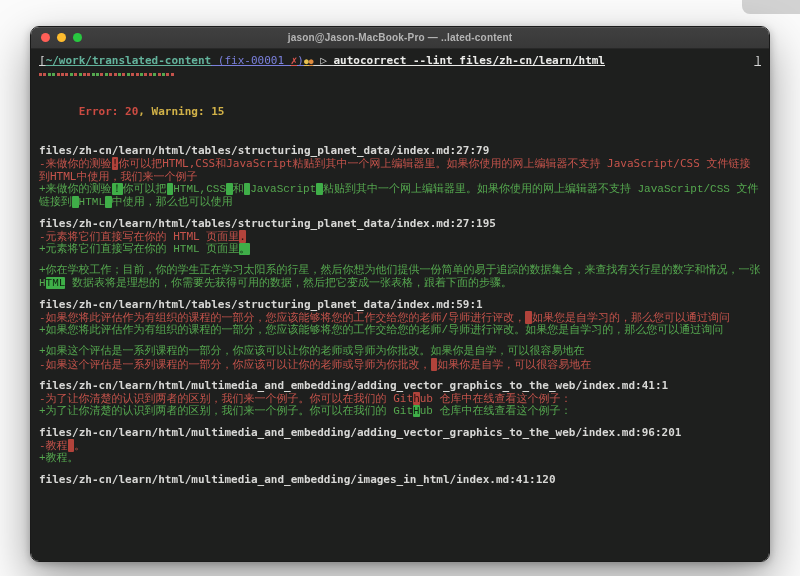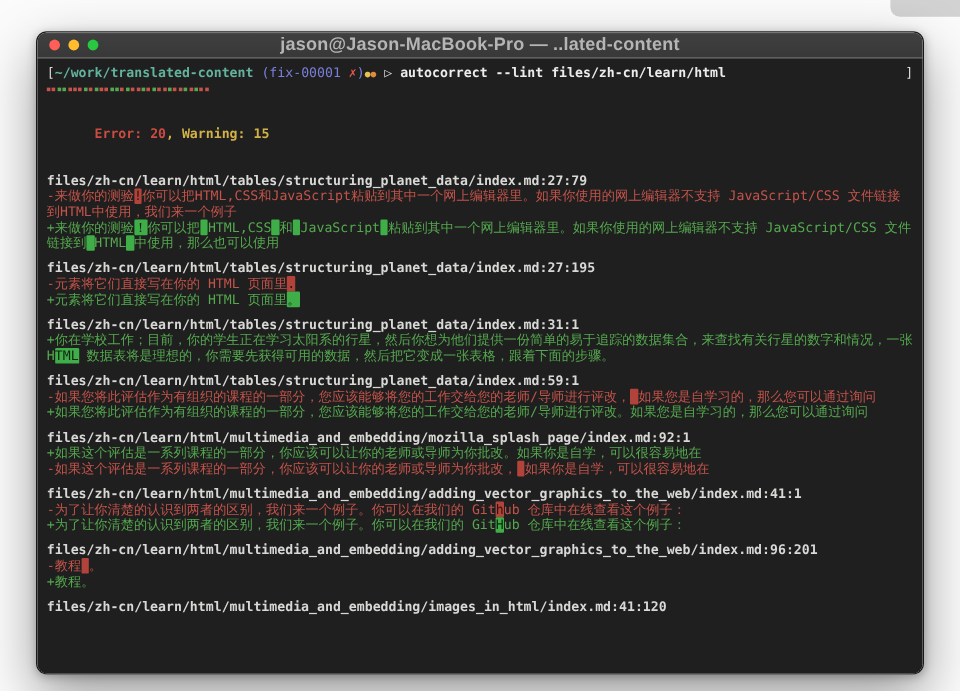--- a/index.html
+++ b/index.html
@@ -12,47 +12,47 @@
     box-shadow: 0 18px 45px rgba(0,0,0,0.38), 0 2px 8px rgba(0,0,0,0.25);
     border: 1px solid #1a1a1a; }
   .titlebar { height: 22px; background: linear-gradient(#404040, #383838);
     border-bottom: 1px solid #282828; position: relative;
     display: flex; align-items: center; justify-content: center;
     box-shadow: inset 0 1px 0 rgba(255,255,255,0.09); }
   .lights { position: absolute; left: 10px; top: 0; height: 100%;
     display: flex; align-items: center; gap: 7px; }
   .light { width: 9px; height: 9px; border-radius: 50%; }
   .light.r { background: #ff5f57; } .light.y { background: #febc2e; } .light.g { background: #28c840; }
-  .title { font-family: "Liberation Sans", sans-serif; font-size: 15px; font-weight: 600;
+  .title { font-family: "Liberation Sans", sans-serif; font-size: 10px; font-weight: 600;
     color: var(--title_text); letter-spacing: 0.2px; }
   .term { background: var(--term_bg); height: calc(100% - 22px);
     padding: 5px 8px 0 8px; font-size: 11px; line-height: 13px; color: #d8d8d6;
     overflow: hidden; }
   .line { white-space: pre-wrap; word-break: break-all; }
   .prompt-line { display: flex; justify-content: space-between; }
-  .prompt-line span { white-space: pre; }
+  .prompt-line span { white-space: pre; text-decoration: underline; }
   .p-wht { color: #d9d9d9; }
   .p-cwd { color: var(--prompt_teal); font-weight: bold; }
   .p-branch { color: var(--prompt_blue); }
   .p-dirty { color: var(--dirty_red); }
   .p-dot-y { color: var(--dot_yellow); font-size: 8px; }
   .p-dot-o { color: var(--dot_orange); font-size: 8px; }
   .p-cmd { color: #ececea; font-weight: bold; }
   .dots-line { height: 13px; display: flex; align-items: center; }
   .dot { display: inline-block; width: 3px; height: 3px; margin-right: 1.4px; }
   .dot-r { background: var(--diff_red); } .dot-g { background: var(--diff_green); }
   .summary-line { margin-top: 11px; font-weight: bold; }
   .err { color: var(--error_red); }
   .warn { color: var(--warn_yellow); }
   .blocks { margin-top: 12px; }
   .block { margin-top: 8px; }
   .block:first-child { margin-top: 13px; }
   .file { color: var(--header_white); font-weight: bold; }
   .del { color: var(--diff_red); }
-  .add { color: var(--diff_green); }
+  .add { color: var(--diff_green); font-family: Liberation Mono, monospace; }
   .hl-del { background: var(--hl_red_bg); color: #2a1412; border-radius: 1px; }
   .hl-add { background: var(--hl_green_bg); color: #0f2410; border-radius: 1px; }
 </style>
 </head>
 <body>
 
 <div class="bg-frag"></div>
 
 <div class="window">
   <div class="titlebar">
@@ -113,30 +113,28 @@
           <div class="file">files/zh-cn/learn/html/tables/structuring_planet_data/index.md:27:79</div>
           <div class="line del"><span>-来做你的测验</span><span class="hl-del">!</span><span>你可以把HTML,CSS和JavaScript粘贴到其中一个网上编辑器里。如果你使用的网上编辑器不支持 JavaScript/CSS 文件链接到HTML中使用，我们来一个例子</span></div>
           <div class="line add"><span>+来做你的测验</span><span class="hl-add">！</span><span>你可以把</span><span class="hl-add"> </span><span>HTML,CSS</span><span class="hl-add"> </span><span>和</span><span class="hl-add"> </span><span>JavaScript</span><span class="hl-add"> </span><span>粘贴到其中一个网上编辑器里。如果你使用的网上编辑器不支持 JavaScript/CSS 文件链接到</span><span class="hl-add"> </span><span>HTML</span><span class="hl-add"> </span><span>中使用，那么也可以使用</span></div>
         </div>
         <div class="block">
           <div class="file">files/zh-cn/learn/html/tables/structuring_planet_data/index.md:27:195</div>
           <div class="line del"><span>-元素将它们直接写在你的 HTML 页面里</span><span class="hl-del">.</span></div>
           <div class="line add"><span>+元素将它们直接写在你的 HTML 页面里</span><span class="hl-add">。</span></div>
         </div>
         <div class="block">
-          <div class="file">files/zh-cn/learn/html/tables/structuring_planet_data/index.md:31:1</div>
           <div class="line add"><span>+你在学校工作；目前，你的学生正在学习太阳系的行星，然后你想为他们提供一份简单的易于追踪的数据集合，来查找有关行星的数字和情况，一张 H</span><span class="hl-add">TML</span><span> 数据表将是理想的，你需要先获得可用的数据，然后把它变成一张表格，跟着下面的步骤。</span></div>
         </div>
         <div class="block">
           <div class="file">files/zh-cn/learn/html/tables/structuring_planet_data/index.md:59:1</div>
           <div class="line del"><span>-如果您将此评估作为有组织的课程的一部分，您应该能够将您的工作交给您的老师/导师进行评改，</span><span class="hl-del"> </span><span>如果您是自学习的，那么您可以通过询问</span></div>
           <div class="line add"><span>+如果您将此评估作为有组织的课程的一部分，您应该能够将您的工作交给您的老师/导师进行评改。如果您是自学习的，那么您可以通过询问</span></div>
         </div>
         <div class="block">
-          <div class="file">files/zh-cn/learn/html/multimedia_and_embedding/mozilla_splash_page/index.md:92:1</div>
           <div class="line add"><span>+如果这个评估是一系列课程的一部分，你应该可以让你的老师或导师为你批改。如果你是自学，可以很容易地在</span></div>
           <div class="line del"><span>-如果这个评估是一系列课程的一部分，你应该可以让你的老师或导师为你批改，</span><span class="hl-del"> </span><span>如果你是自学，可以很容易地在</span></div>
         </div>
         <div class="block">
           <div class="file">files/zh-cn/learn/html/multimedia_and_embedding/adding_vector_graphics_to_the_web/index.md:41:1</div>
           <div class="line del"><span>-为了让你清楚的认识到两者的区别，我们来一个例子。你可以在我们的 Git</span><span class="hl-del">h</span><span>ub 仓库中在线查看这个例子：</span></div>
           <div class="line add"><span>+为了让你清楚的认识到两者的区别，我们来一个例子。你可以在我们的 Git</span><span class="hl-add">H</span><span>ub 仓库中在线查看这个例子：</span></div>
         </div>
         <div class="block">
           <div class="file">files/zh-cn/learn/html/multimedia_and_embedding/adding_vector_graphics_to_the_web/index.md:96:201</div>

